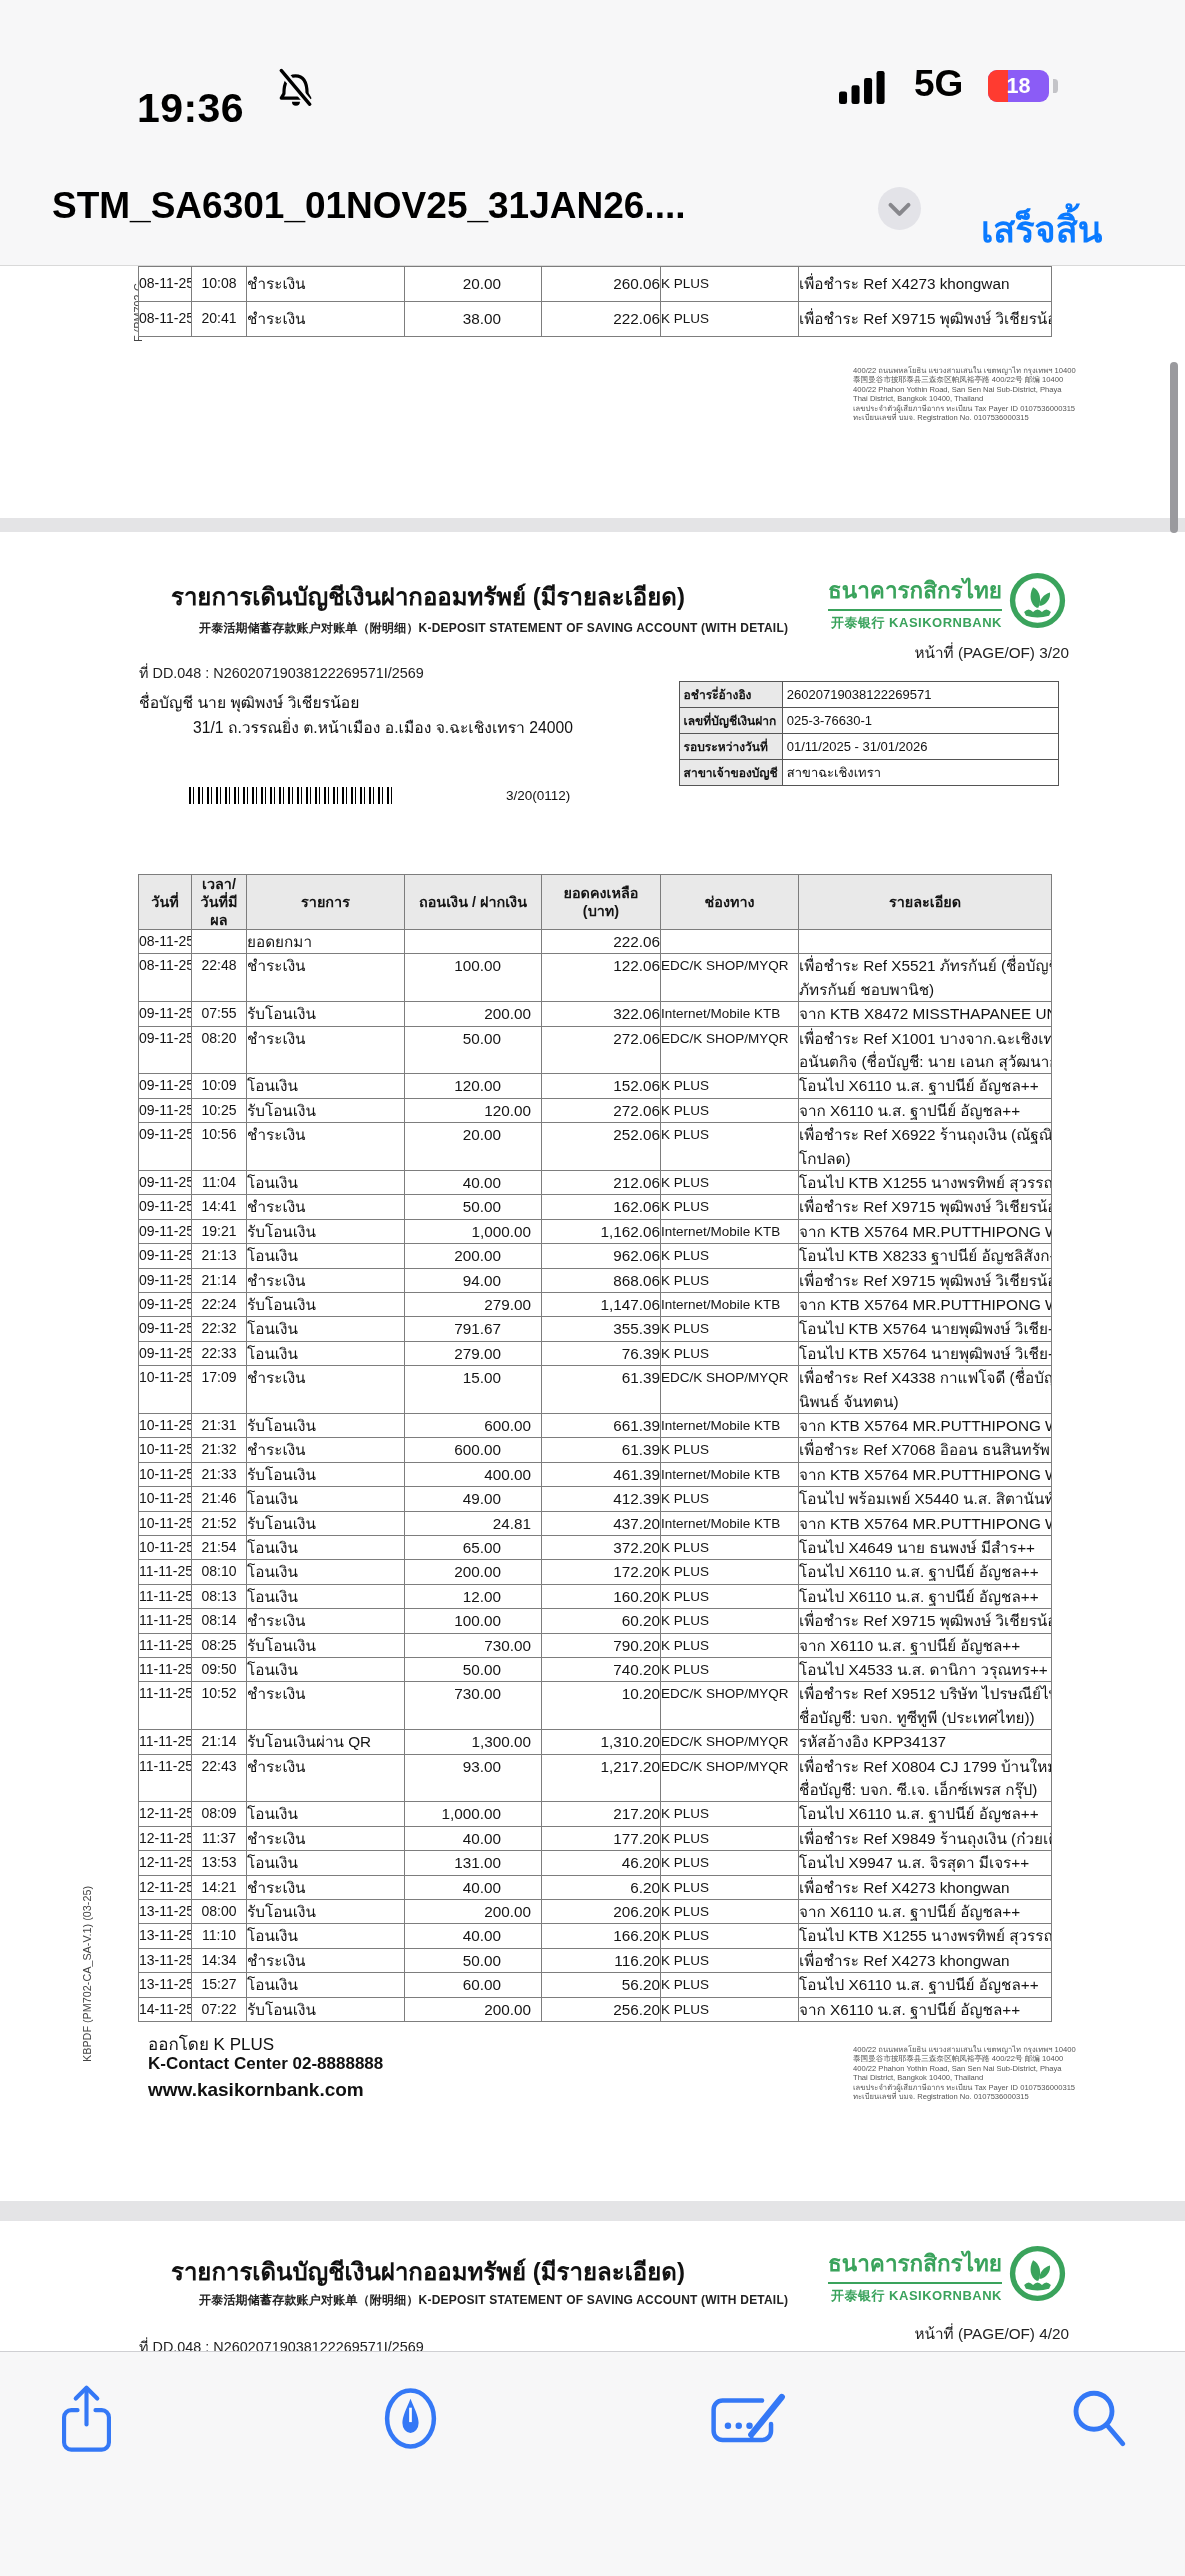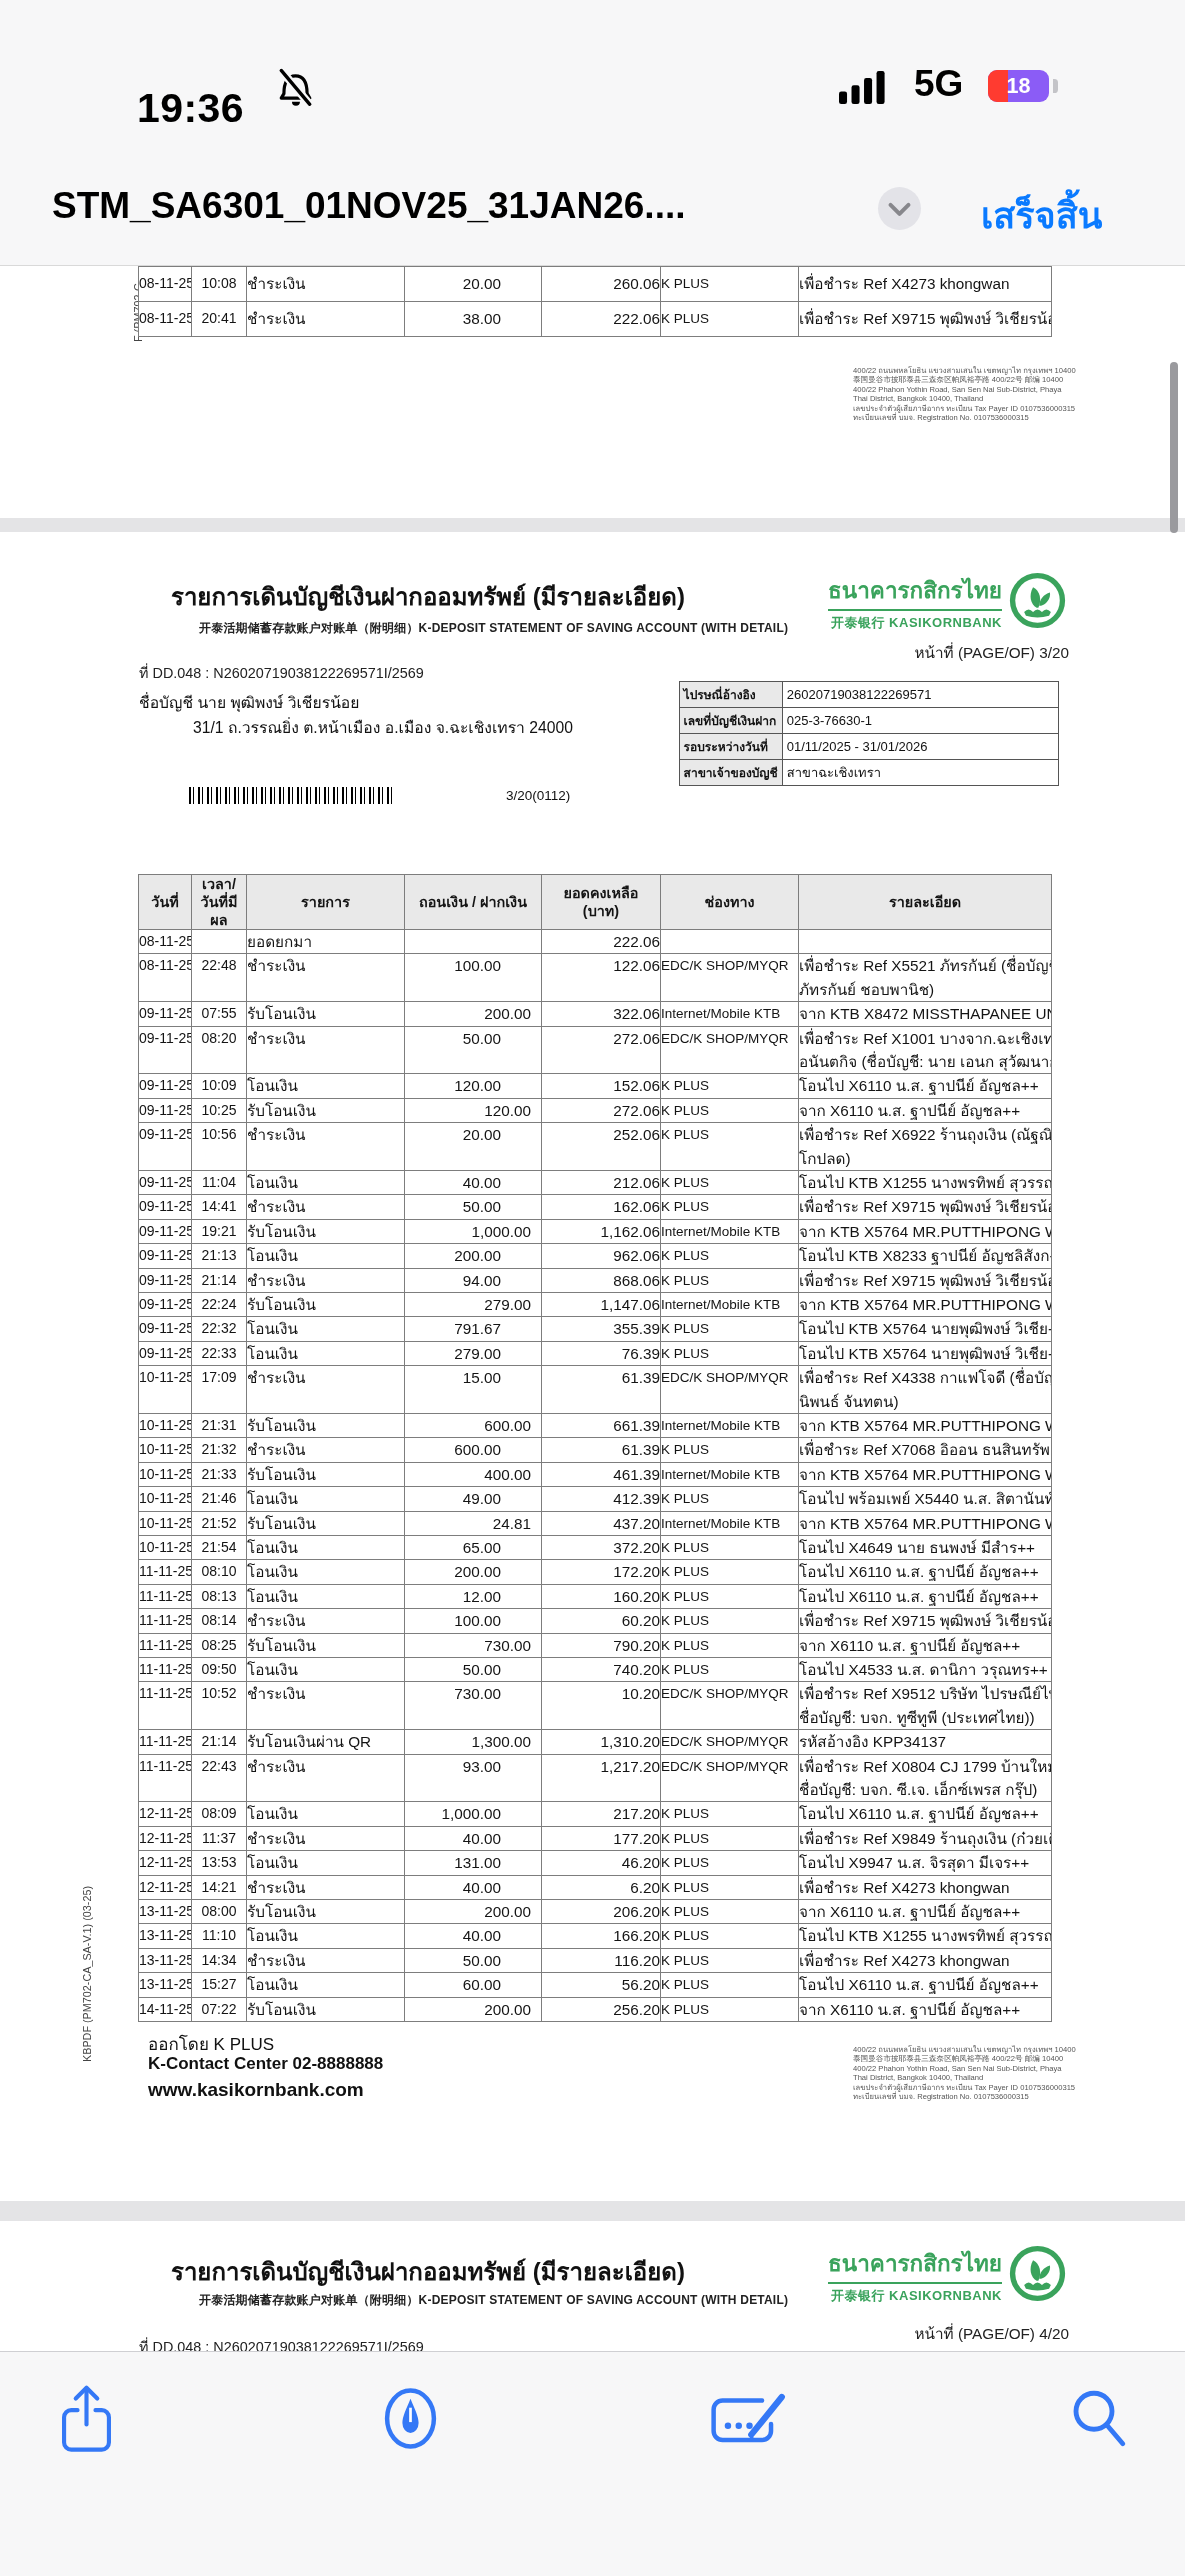--- a/index.html
+++ b/index.html
@@ -11,21 +11,21 @@
   .sb-time{position:absolute;left:137px;top:57px;font-size:41px;font-weight:700;color:#000;letter-spacing:0.4px;margin-top:28px;}
   .sb-bell{position:absolute;left:275px;top:65px;}
   .sb-signal{position:absolute;left:839px;top:68px;}
   .sb-5g{position:absolute;left:914px;top:63px;font-size:37px;font-weight:600;color:#000;}
   .sb-batt{position:absolute;left:988px;top:70px;width:61px;height:32px;border-radius:9px;background:#8b5cf6;overflow:hidden;}
   .sb-batt .red{position:absolute;left:0;top:0;bottom:0;width:20px;background:#ff3b30;}
   .sb-batt .pct{position:absolute;inset:0;text-align:center;line-height:32px;font-size:21.6px;font-weight:700;color:#fff;}
   .sb-cap{position:absolute;left:1053px;top:79px;width:5.4px;height:14.4px;border-radius:0 3.6px 3.6px 0;background:#a9a9ae;opacity:.65;}
   .nav-title{position:absolute;left:52px;top:185px;font-size:37px;font-weight:700;color:#000;white-space:nowrap;}
   .nav-chevbtn{position:absolute;left:878px;top:187px;width:43px;height:43px;border-radius:50%;background:#e3e3e8;}
-  .nav-done{position:absolute;left:981px;top:187px;font-size:36px;font-weight:600;color:#0a7aff;}
+  .nav-done{position:absolute;left:981px;top:201px;font-size:36px;font-weight:600;color:#0a7aff;}
   
   .sheet{position:absolute;left:0;width:1186px;background:#fff;}
   #page2{top:265px;height:253px;z-index:1;}
   #page3{top:532px;height:1669px;z-index:1;box-shadow:0 0.9px 0 rgba(0,0,0,.08);}
   #page4{top:2220px;height:131px;z-index:1;}
   .gap{position:absolute;left:0;width:1186px;background:#e4e4e6;z-index:2;}
   
   .stmt-table{border-collapse:collapse;table-layout:fixed;width:913px;font-size:15.3px;color:#141414;
               border:1.8px solid #4a4a4a;background:#fff;}
   .stmt-table th,.stmt-table td{border:0.9px solid #7d7d7d;overflow:hidden;}
@@ -146,21 +146,21 @@
     </svg>
 
     <div class="page-of abs" style="right:117px;top:108px;">หน้าที่ (PAGE/OF) 3/20</div>
     <div class="doc-no abs" style="left:139px;top:129px;">ที่ DD.048 : N26020719038122269571I/2569</div>
     <div class="acct-line abs" style="left:139px;top:158px;">ชื่อบัญชี  นาย พุฒิพงษ์ วิเชียรน้อย</div>
     <div class="acct-line abs" style="left:193px;top:183px;">31/1 ถ.วรรณยิ่ง ต.หน้าเมือง อ.เมือง จ.ฉะเชิงเทรา 24000</div>
 
     <table class="info-table abs" style="left:679px;top:149px;">
       <tbody>
           <tr>
-            <td class="lbl">ไปรษณี่อ้างอิง</td>
+            <td class="lbl">อชำระี่อ้างอิง</td>
             <td>26020719038122269571</td>
           </tr>
           <tr>
             <td class="lbl">เลขที่บัญชีเงินฝาก</td>
             <td>025-3-76630-1</td>
           </tr>
           <tr>
             <td class="lbl">รอบระหว่างวันที่</td>
             <td>01/11/2025 - 31/01/2026</td>
           </tr>

